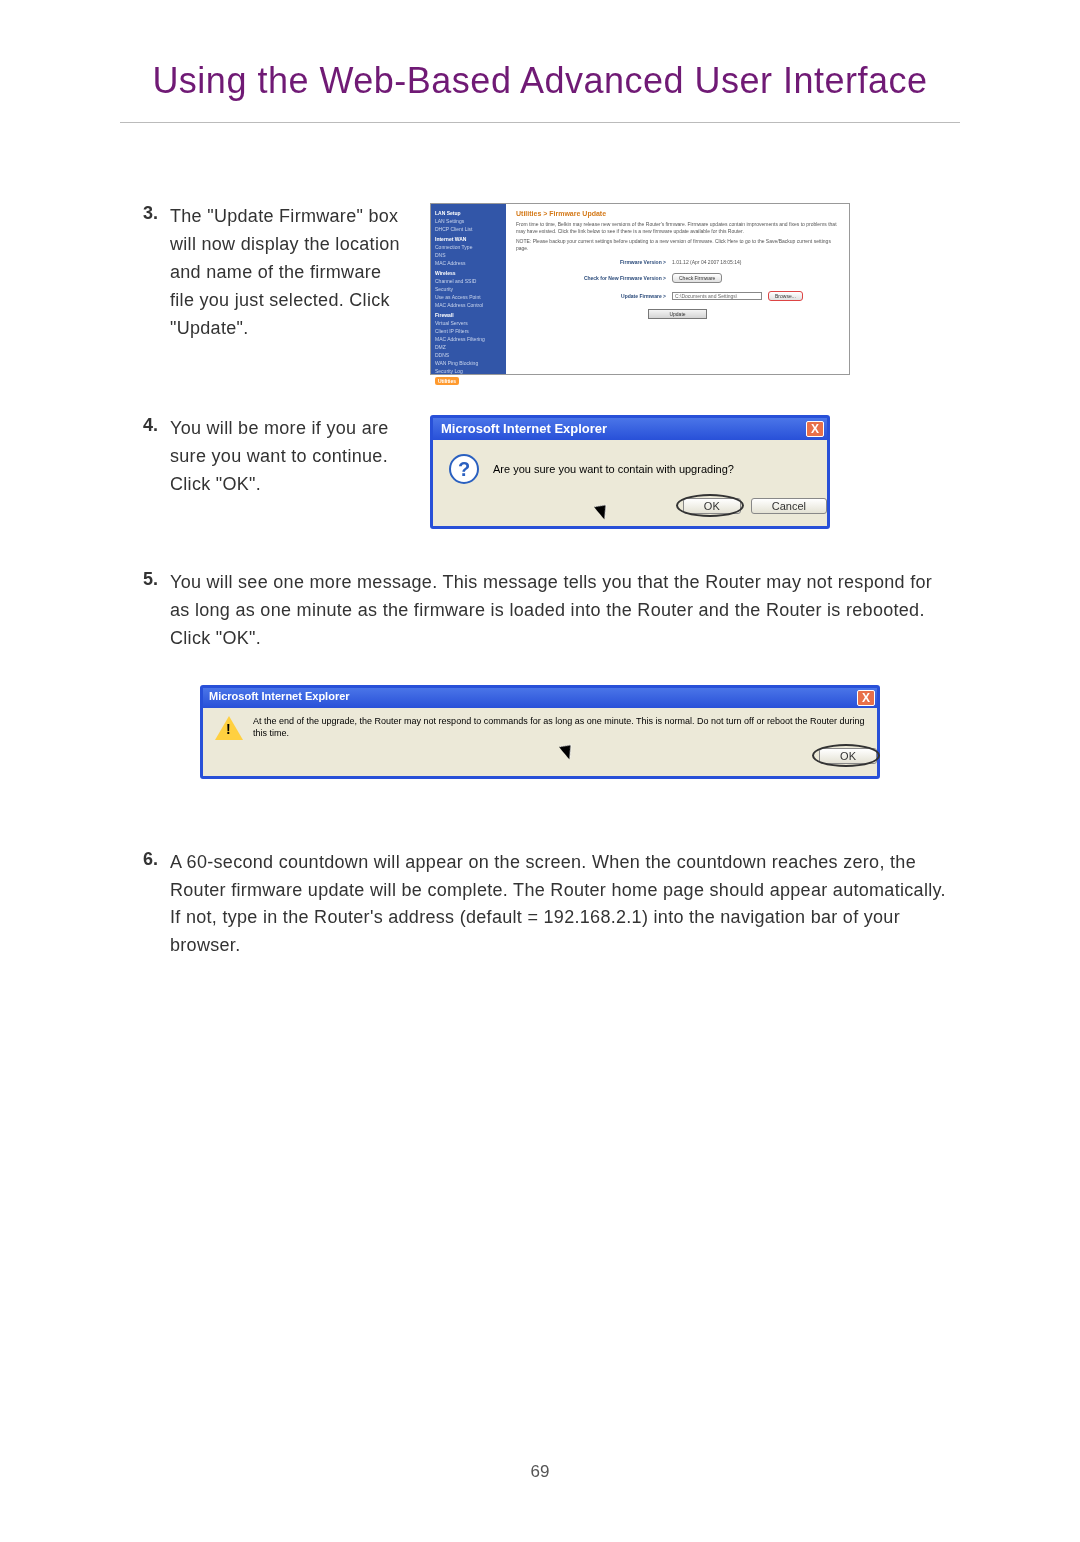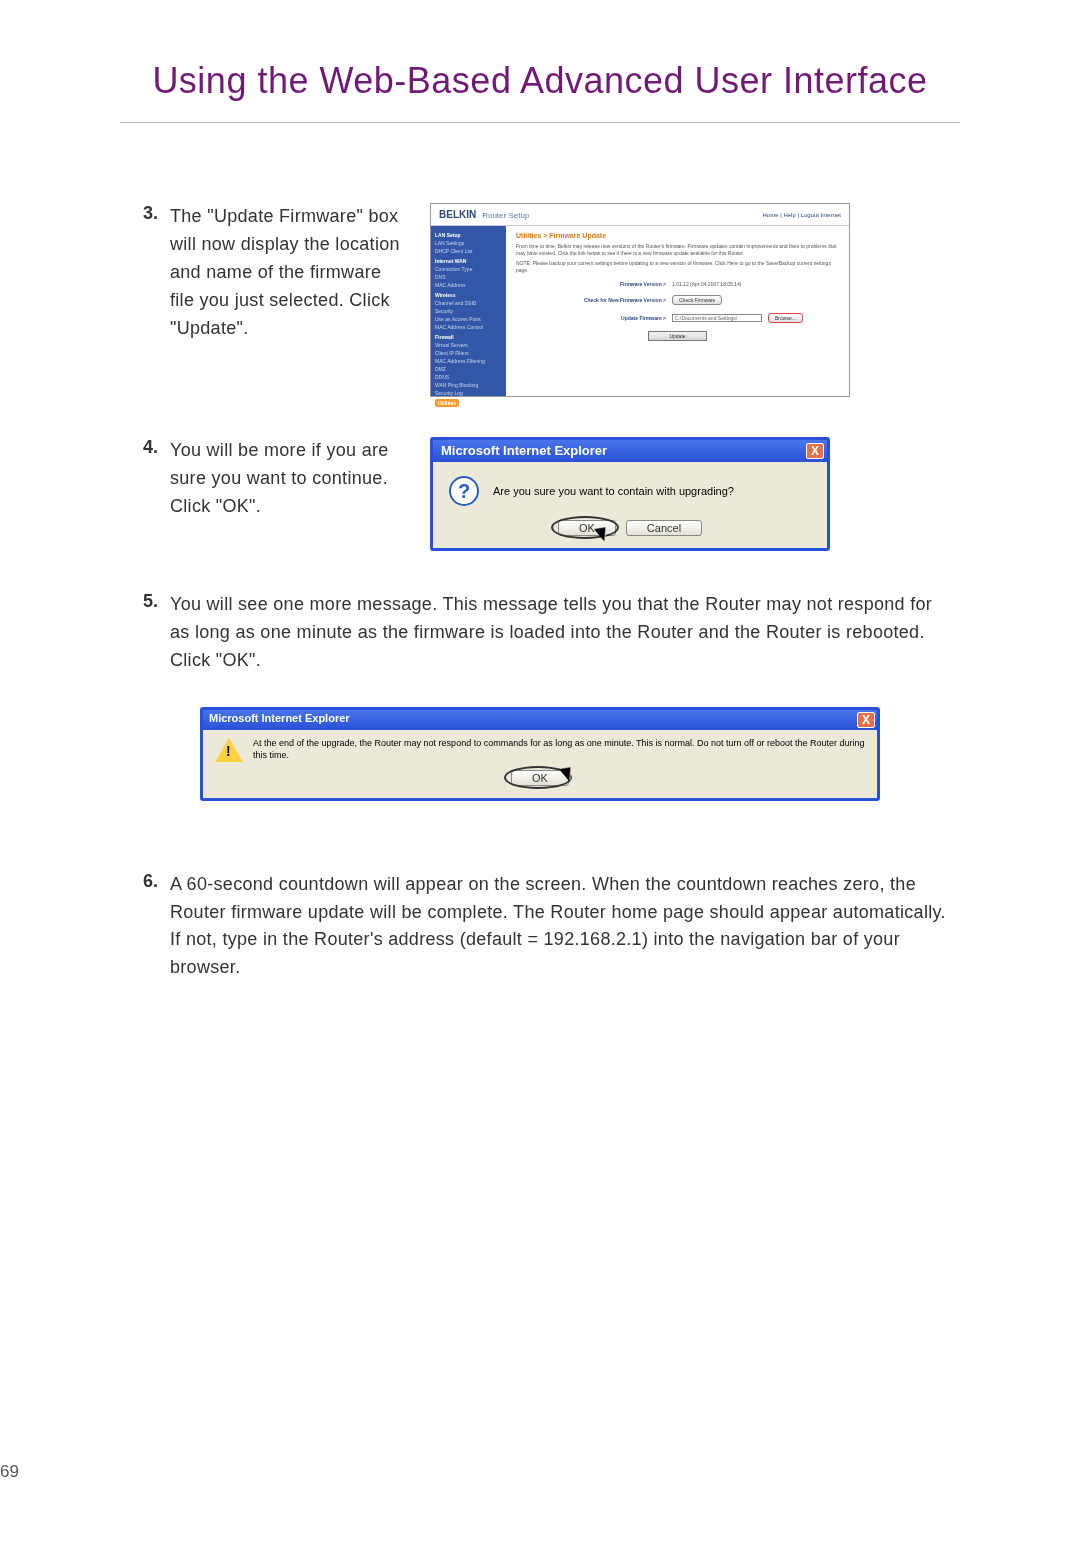--- a/index.html
+++ b/index.html
@@ -168,21 +168,21 @@
       position: absolute;
       left: -3px; top: 5px;
       color: #000;
       font-weight: bold;
       font-size: 14px;
     }
     .ie-msg { font-size: 11px; color: #000; line-height: 1.3; }
     .ie-dialog-wide .ie-msg { font-size: 9px; }
     .ie-buttons {
       display: flex;
-      justify-content: center;
+      justify-content: flex-end;
       gap: 10px;
       padding: 4px 0 12px;
     }
     .ie-btn {
       background: linear-gradient(#fff, #e4e2d4);
       border: 1px solid #888;
       border-radius: 3px;
       padding: 1px 20px;
       font-size: 11px;
     }
@@ -207,44 +207,38 @@
       border-left: 10px solid #000;
       border-top: 6px solid transparent;
       border-bottom: 10px solid transparent;
       transform: rotate(-40deg);
       filter: drop-shadow(1px 0 0 #fff);
     }
     .page-num {
       position: absolute;
       bottom: 60px;
       left: 0; right: 0;
+      text-align: center;
       font-size: 17px;
       color: #555;
     }
   </style>
 </head>
 <body>
 
 <h1 class="page-title">Using the Web-Based Advanced User Interface</h1>
 <div class="divider"></div>
 
 <div class="content">
 
   <div class="step">
     <div class="step-num">3.</div>
     <div class="step-body">
       <div class="step-text step-text-narrow">The "Update Firmware" box will now display the location and name of the firmware file you just selected. Click "Update".</div>
       <div class="router-shot">
-        <div class="router-top">
-          <div>
-            <span class="router-brand">BELKIN</span>
-            <span class="router-sub">Router Setup</span>
-          </div>
-          <span class="router-links">Home | Help | Logout   Internet</span>
-        </div>
         <div class="router-body">
           <div class="router-nav">
             <div class="hdr">LAN Setup</div>
             <div>LAN Settings</div>
             <div>DHCP Client List</div>
             <div class="hdr">Internet WAN</div>
             <div>Connection Type</div>
             <div>DNS</div>
             <div>MAC Address</div>
             <div class="hdr">Wireless</div>

